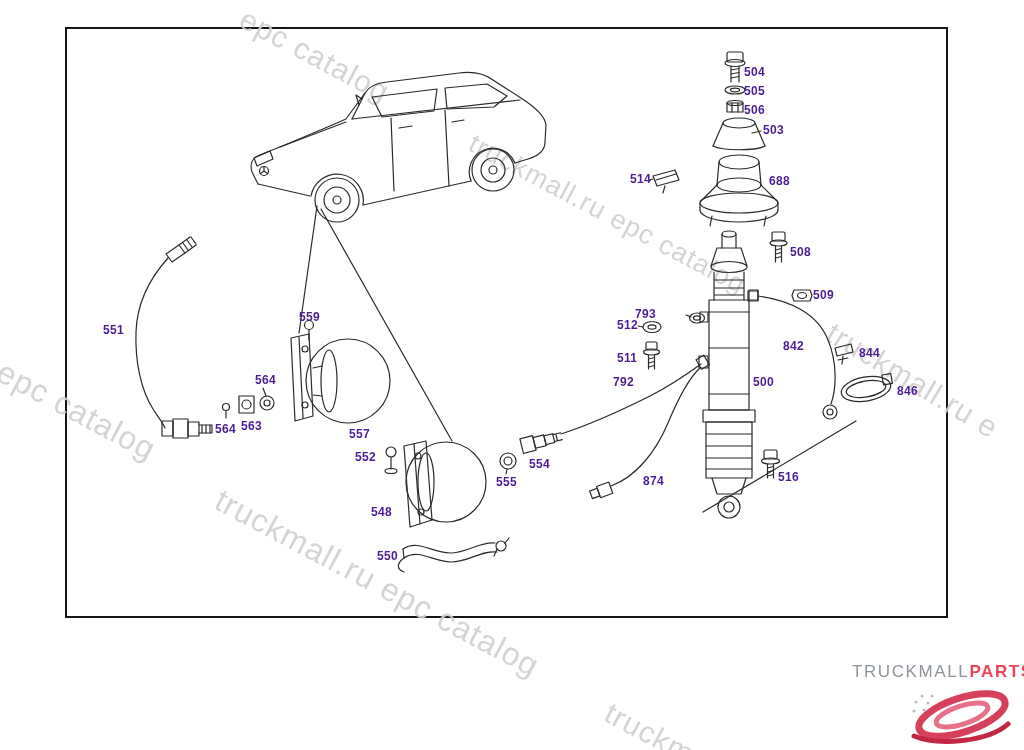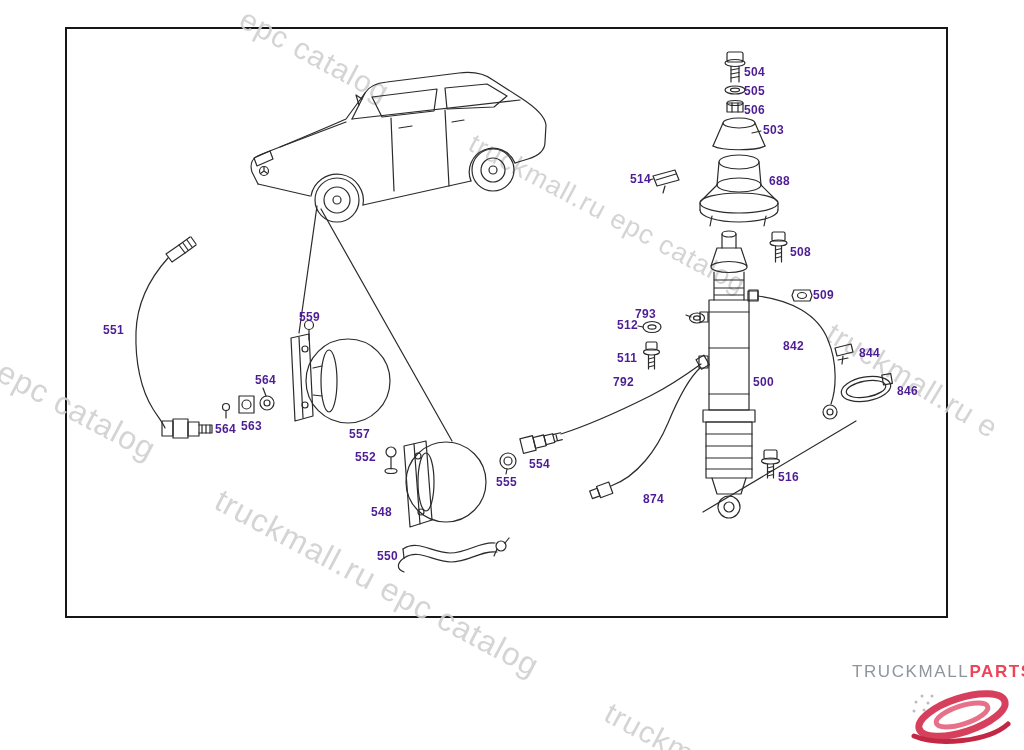--- a/index.html
+++ b/index.html
@@ -293,21 +293,21 @@
       <div class="part-label" style="left: 790px; top: 246px;">508</div>
       <div class="part-label" style="left: 813px; top: 289px;">509</div>
       <div class="part-label" style="left: 617px; top: 319px;">512</div>
       <div class="part-label" style="left: 635px; top: 308px;">793</div>
       <div class="part-label" style="left: 617px; top: 342px; margin-top: 10px;">511</div>
       <div class="part-label" style="left: 783px; top: 340px;">842</div>
       <div class="part-label" style="left: 859px; top: 347px;">844</div>
       <div class="part-label" style="left: 897px; top: 385px;">846</div>
       <div class="part-label" style="left: 753px; top: 376px;">500</div>
       <div class="part-label" style="left: 613px; top: 376px;">792</div>
-      <div class="part-label" style="left: 643px; top: 493px; text-align: right;">874</div>
+      <div class="part-label" style="left: 643px; top: 475px; text-align: right;">874</div>
       <div class="part-label" style="left: 778px; top: 471px;">516</div>
       <div class="part-label" style="left: 103px; top: 324px;">551</div>
       <div class="part-label" style="left: 299px; top: 311px;">559</div>
       <div class="part-label" style="left: 255px; top: 374px;">564</div>
       <div class="part-label" style="left: 241px; top: 420px;">563</div>
       <div class="part-label" style="left: 215px; top: 423px;">564</div>
       <div class="part-label" style="left: 349px; top: 420px; margin-top: 8px;">557</div>
       <div class="part-label" style="left: 355px; top: 451px;">552</div>
       <div class="part-label" style="left: 371px; top: 506px;">548</div>
       <div class="part-label" style="left: 377px; top: 550px;">550</div>

